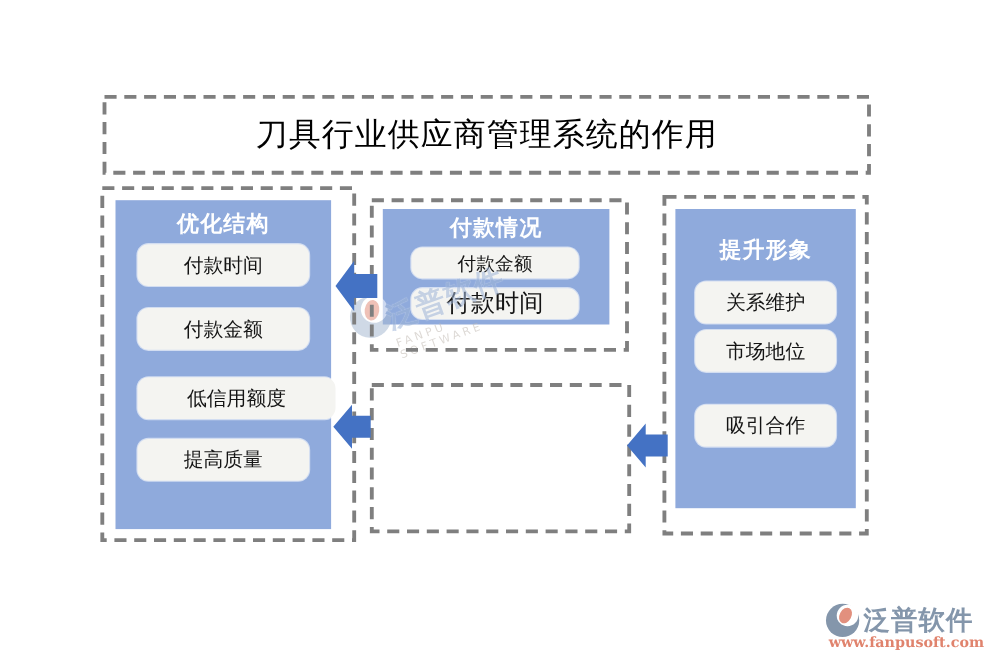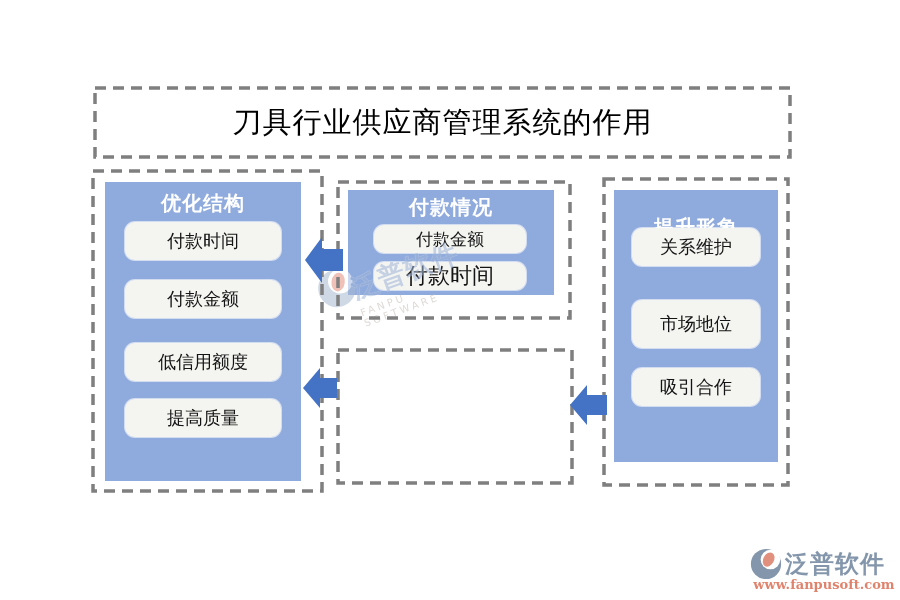--- a/index.html
+++ b/index.html
@@ -52,35 +52,35 @@
 <div class="canvas">
 
   <div class="abs title-box">
     <span class="title-text">刀具行业供应商管理系统的作用</span>
   </div>
 
   <div class="abs card card-left">
     <div class="card-title">优化结构</div>
     <div class="pill" style="left:20px;top:40px;width:156px;height:38px;">付款时间</div>
     <div class="pill" style="left:20px;top:98px;width:156px;height:38px;">付款金额</div>
-    <div class="pill" style="left:20px;top:161px;width:156px;height:38px;">低信用额度</div>
+    <div class="pill" style="left:20px;top:161px;width:180px;height:38px;">低信用额度</div>
     <div class="pill" style="left:20px;top:217px;width:156px;height:38px;">提高质量</div>
   </div>
 
   <div class="abs card card-midtop">
     <div class="card-title">付款情况</div>
     <div class="pill" style="left:26px;top:35px;width:152px;height:28px;font-size:17px;">付款金额</div>
     <div class="pill" style="left:26px;top:72px;width:152px;height:28px;font-size:22px;">付款时间</div>
   </div>
 
 
   <div class="abs card card-right">
     <div class="card-title">提升形象</div>
-    <div class="pill" style="left:18px;top:38px;width:128px;height:38px;">关系维护</div>
-    <div class="pill" style="left:18px;top:110px;width:128px;height:48px;">市场地位</div>
+    <div class="pill" style="left:18px;top:66px;width:128px;height:38px;">关系维护</div>
+    <div class="pill" style="left:18px;top:110px;width:128px;height:38px;">市场地位</div>
     <div class="pill" style="left:18px;top:178px;width:128px;height:38px;font-family:Liberation Mono, monospace;">吸引合作</div>
   </div>
 
   <div class="abs watermark">
     <svg width="42" height="42" viewBox="0 0 36 36">
       <circle cx="18" cy="18" r="17" fill="#A9BBD3"></circle>
       <circle cx="23" cy="13" r="11" fill="#ffffff"></circle>
       <ellipse cx="21" cy="13" rx="6" ry="8.5" transform="rotate(28 21 13)" fill="#E2907E"></ellipse>
     </svg>
     <div class="wm-texts">

